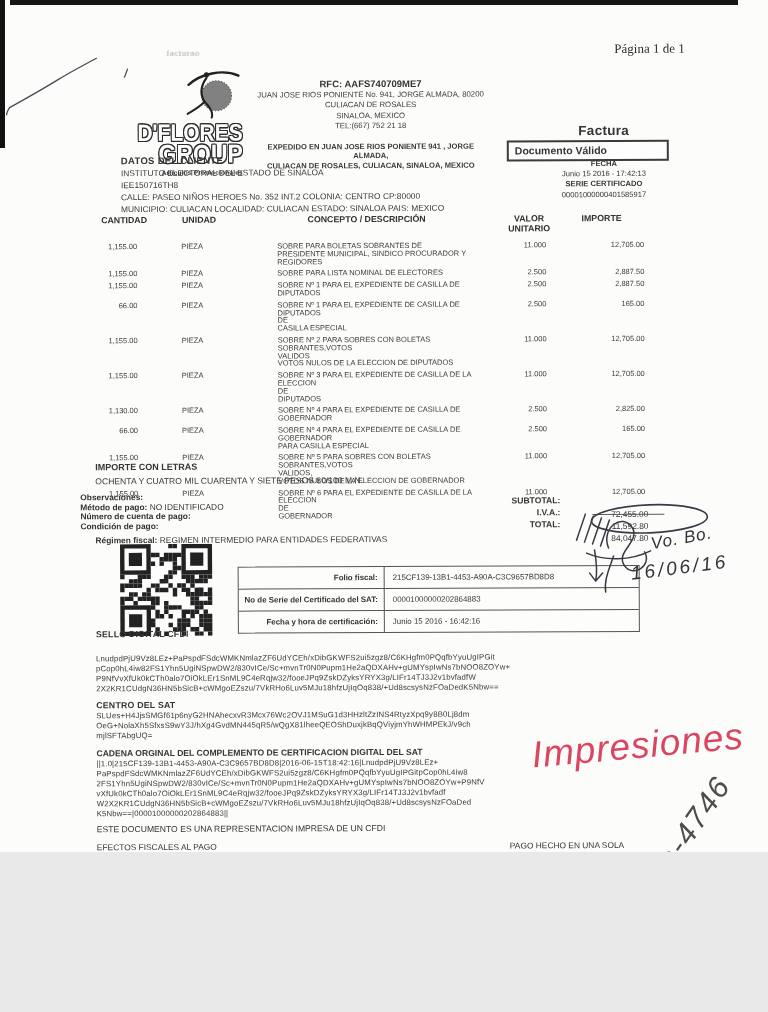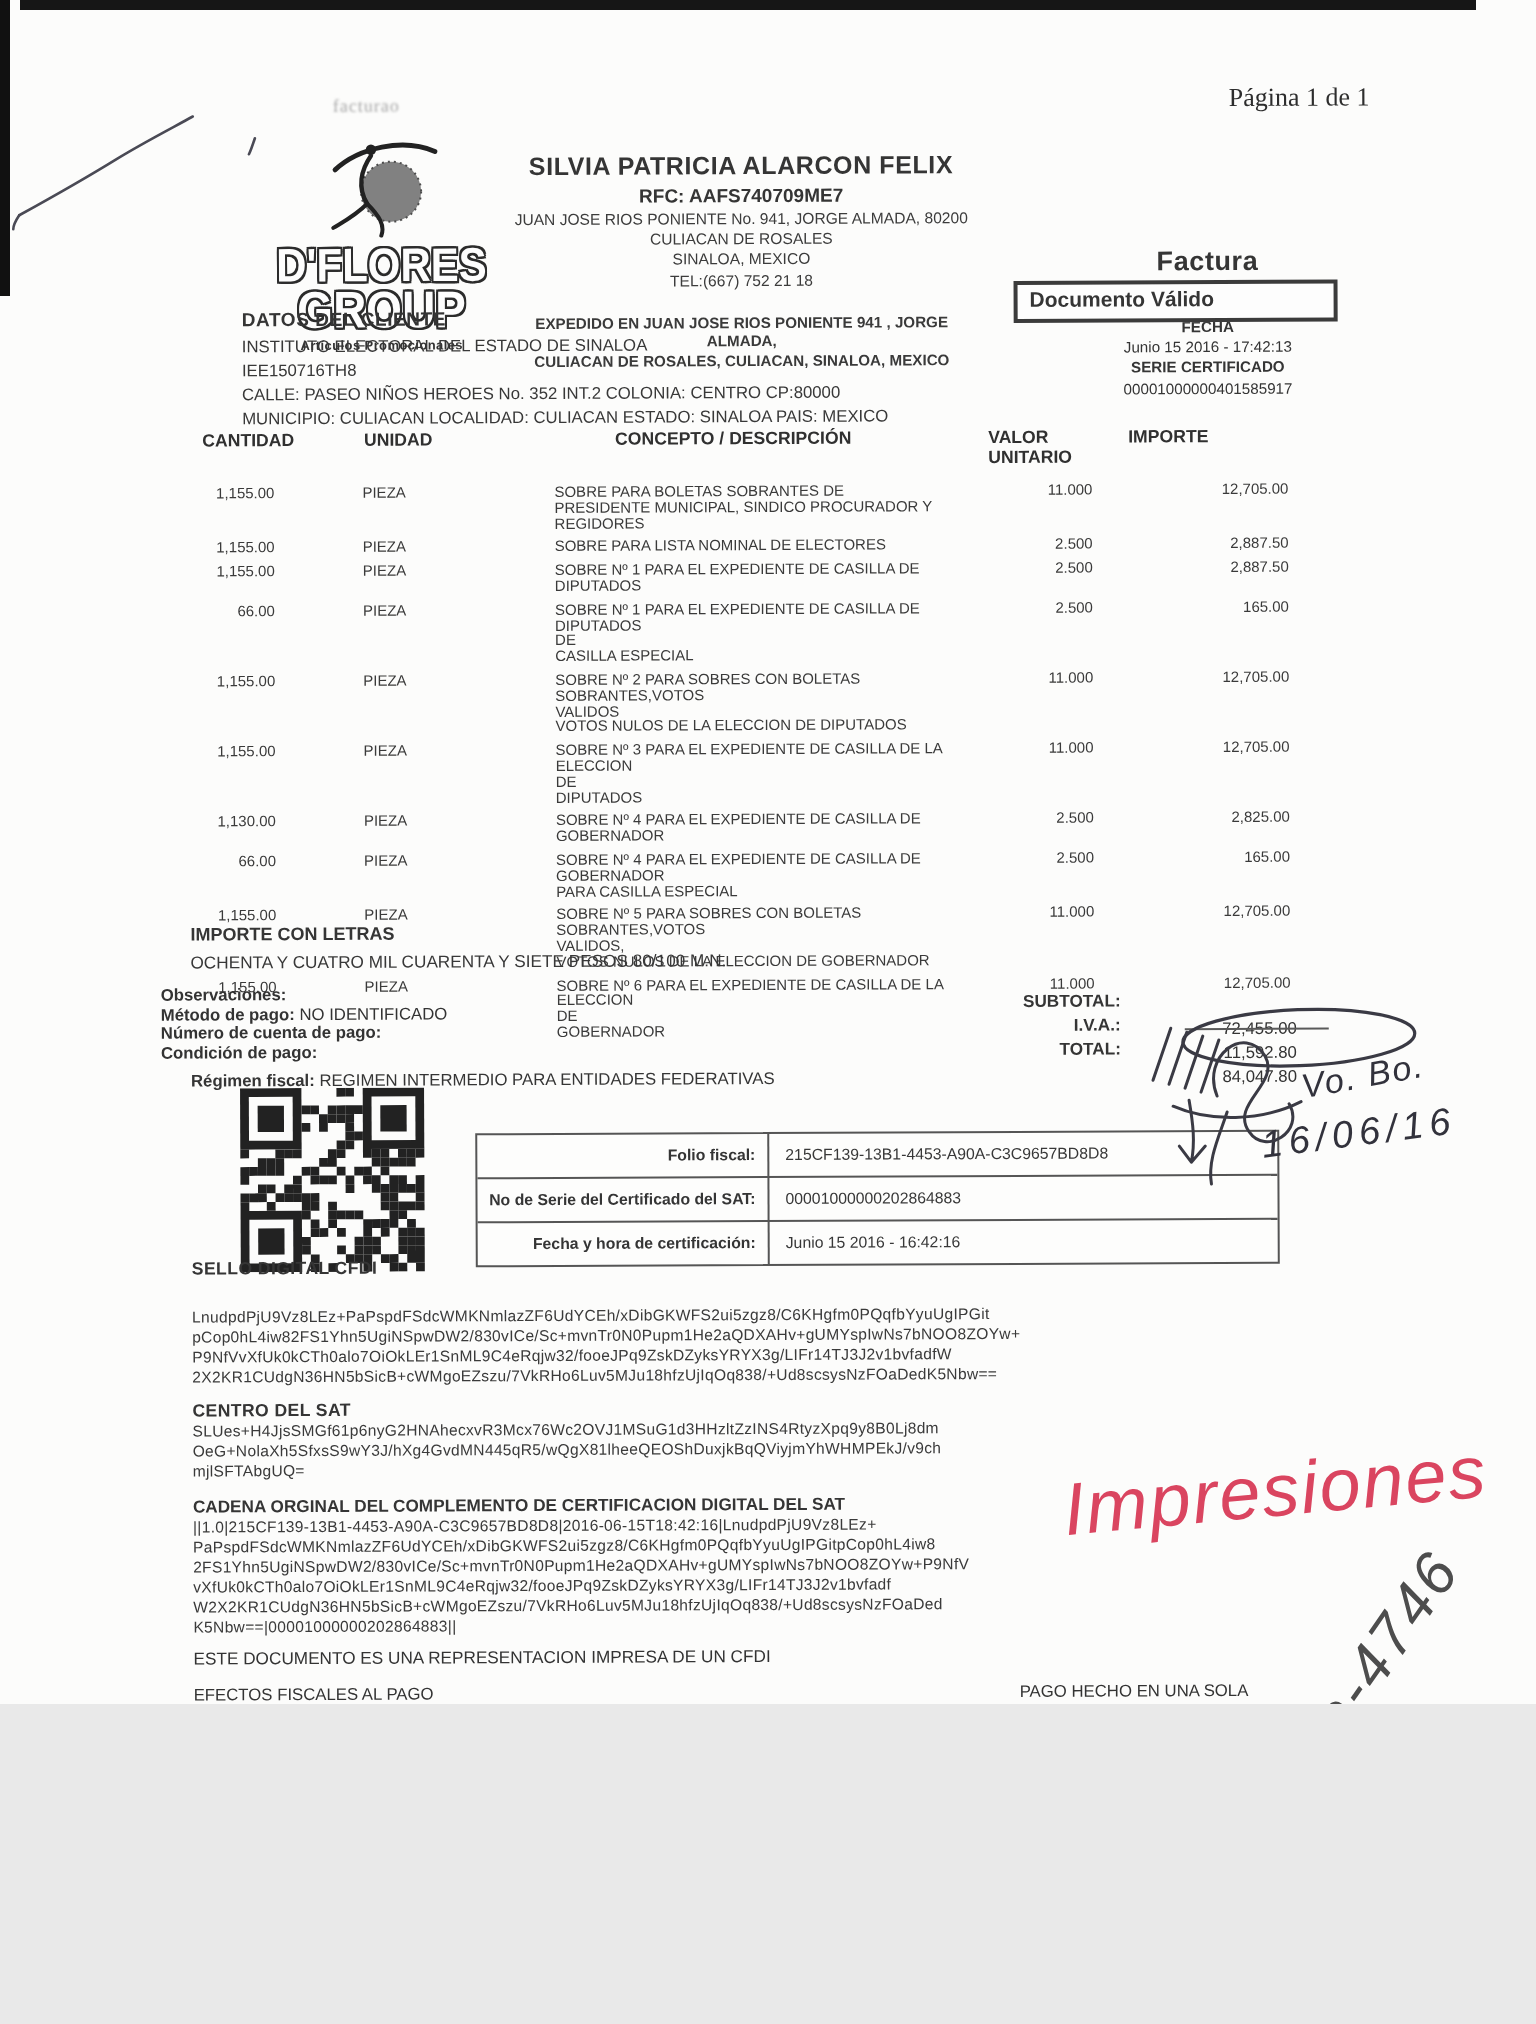--- a/index.html
+++ b/index.html
@@ -10,21 +10,21 @@
   .pre{white-space:pre-line;}
   .b{font-weight:700;}
   
   .topbar{left:10px;top:0;width:728px;height:5px;background:#161616;}
   .edgestrip{left:0;top:0;width:5px;height:148px;background:#111;}
   .bottombar{left:55px;top:1007px;width:713px;height:5px;background:#6a6a6a;}
   .faint{color:#a7a7a7;filter:blur(0.4px);font-size:9px;letter-spacing:0.5px;}
   .serif{font-family:"Liberation Serif",serif;}
   
   .pageind{left:616px;top:42px;font-size:13px;color:#2d2d2d;}
-  .logo{left:128px;top:68px;width:128px;text-align:center;}
+  .logo{left:116px;top:68px;width:128px;text-align:right;}
   .logoword{color:#fdfdfd;font-weight:700;letter-spacing:0px;line-height:0.95;
     text-shadow:1px 0 #2c2c2c,-1px 0 #2c2c2c,0 1px #2c2c2c,0 -1px #2c2c2c,
                 1px 1px #2c2c2c,-1px -1px #2c2c2c,1px -1px #2c2c2c,-1px 1px #2c2c2c;
     transform:scaleY(1.12);}
   .logo1{font-size:21px;}
   .logo2{font-size:23px;margin-top:1px;}
   .tagline{font-size:6.5px;font-weight:700;color:#333;margin-top:3px;letter-spacing:0.2px;}
   .issuer{left:252px;top:76px;width:240px;text-align:center;line-height:1.18;}
   .iss-name{font-size:12.5px;font-weight:700;letter-spacing:0.3px;}
   .iss-rfc{font-size:9.5px;font-weight:700;margin-top:2px;}
@@ -39,21 +39,21 @@
          font-size:10.5px;font-weight:700;background:#fdfdfd;}
   
   .client{left:122px;top:155px;line-height:1.1;}
   .cl-title{font-size:9.5px;font-weight:700;letter-spacing:0.3px;margin-bottom:3px;}
   .cl-line{font-size:8.4px;margin-top:2.5px;color:#383838;}
   
   .items{left:90px;top:214px;width:560px;}
   .thead,.trow{display:grid;grid-template-columns:70px 80px 255px 70px 85px;}
   .thead{font-size:8.8px;font-weight:700;margin-bottom:8px;color:#303030;}
   .th-cant,.th-unid,.th-conc{text-align:center;}
-  .th-val,.th-imp{text-align:left;}
+  .th-val,.th-imp{text-align:center;}
   .th-imp{padding-right:10px;}
   .trow{font-size:7.5px;line-height:7.8px;margin-bottom:4px;color:#3a3a3a;}
   .c{white-space:pre-line;}
   .cant{text-align:right;padding-right:22px;}
   .unid{padding-left:22px;}
   .conc{padding-left:38px;}
   .val{text-align:right;padding-right:18px;}
   .imp{text-align:right;padding-right:5px;}
   
   .letras{left:95px;top:461px;}
@@ -119,21 +119,20 @@
         <path d="M8 16 C 20 5, 42 0, 58 7" fill="none" stroke="#222" stroke-width="2.4" stroke-linecap="round"></path>
         <path d="M24 33 C 18 39, 12 42, 7 45" fill="none" stroke="#222" stroke-width="2" stroke-linecap="round"></path>
         <path d="M24 33 C 30 39, 33 44, 31 49" fill="none" stroke="#222" stroke-width="2" stroke-linecap="round"></path>
       </svg>
       <div class="logoword logo1">D'FLORES</div>
       <div class="logoword logo2">GROUP</div>
       <div class="tagline">Artículos Promocionales</div>
     </div>
 
     <div class="abs issuer">
-      <div class="iss-name">SILVIA PATRICIA ALARCON FELIX</div>
       <div class="iss-rfc">RFC: AAFS740709ME7</div>
       <div class="iss-line">JUAN JOSE RIOS PONIENTE No. 941, JORGE ALMADA, 80200</div>
       <div class="iss-line">CULIACAN DE ROSALES</div>
       <div class="iss-line">SINALOA, MEXICO</div>
       <div class="iss-line">TEL:(667) 752 21 18</div>
       <div class="gap12"></div>
       <div class="iss-exp">EXPEDIDO EN JUAN JOSE RIOS PONIENTE 941 , JORGE ALMADA,</div>
       <div class="iss-exp">CULIACAN DE ROSALES, CULIACAN, SINALOA, MEXICO</div>
     </div>
 

